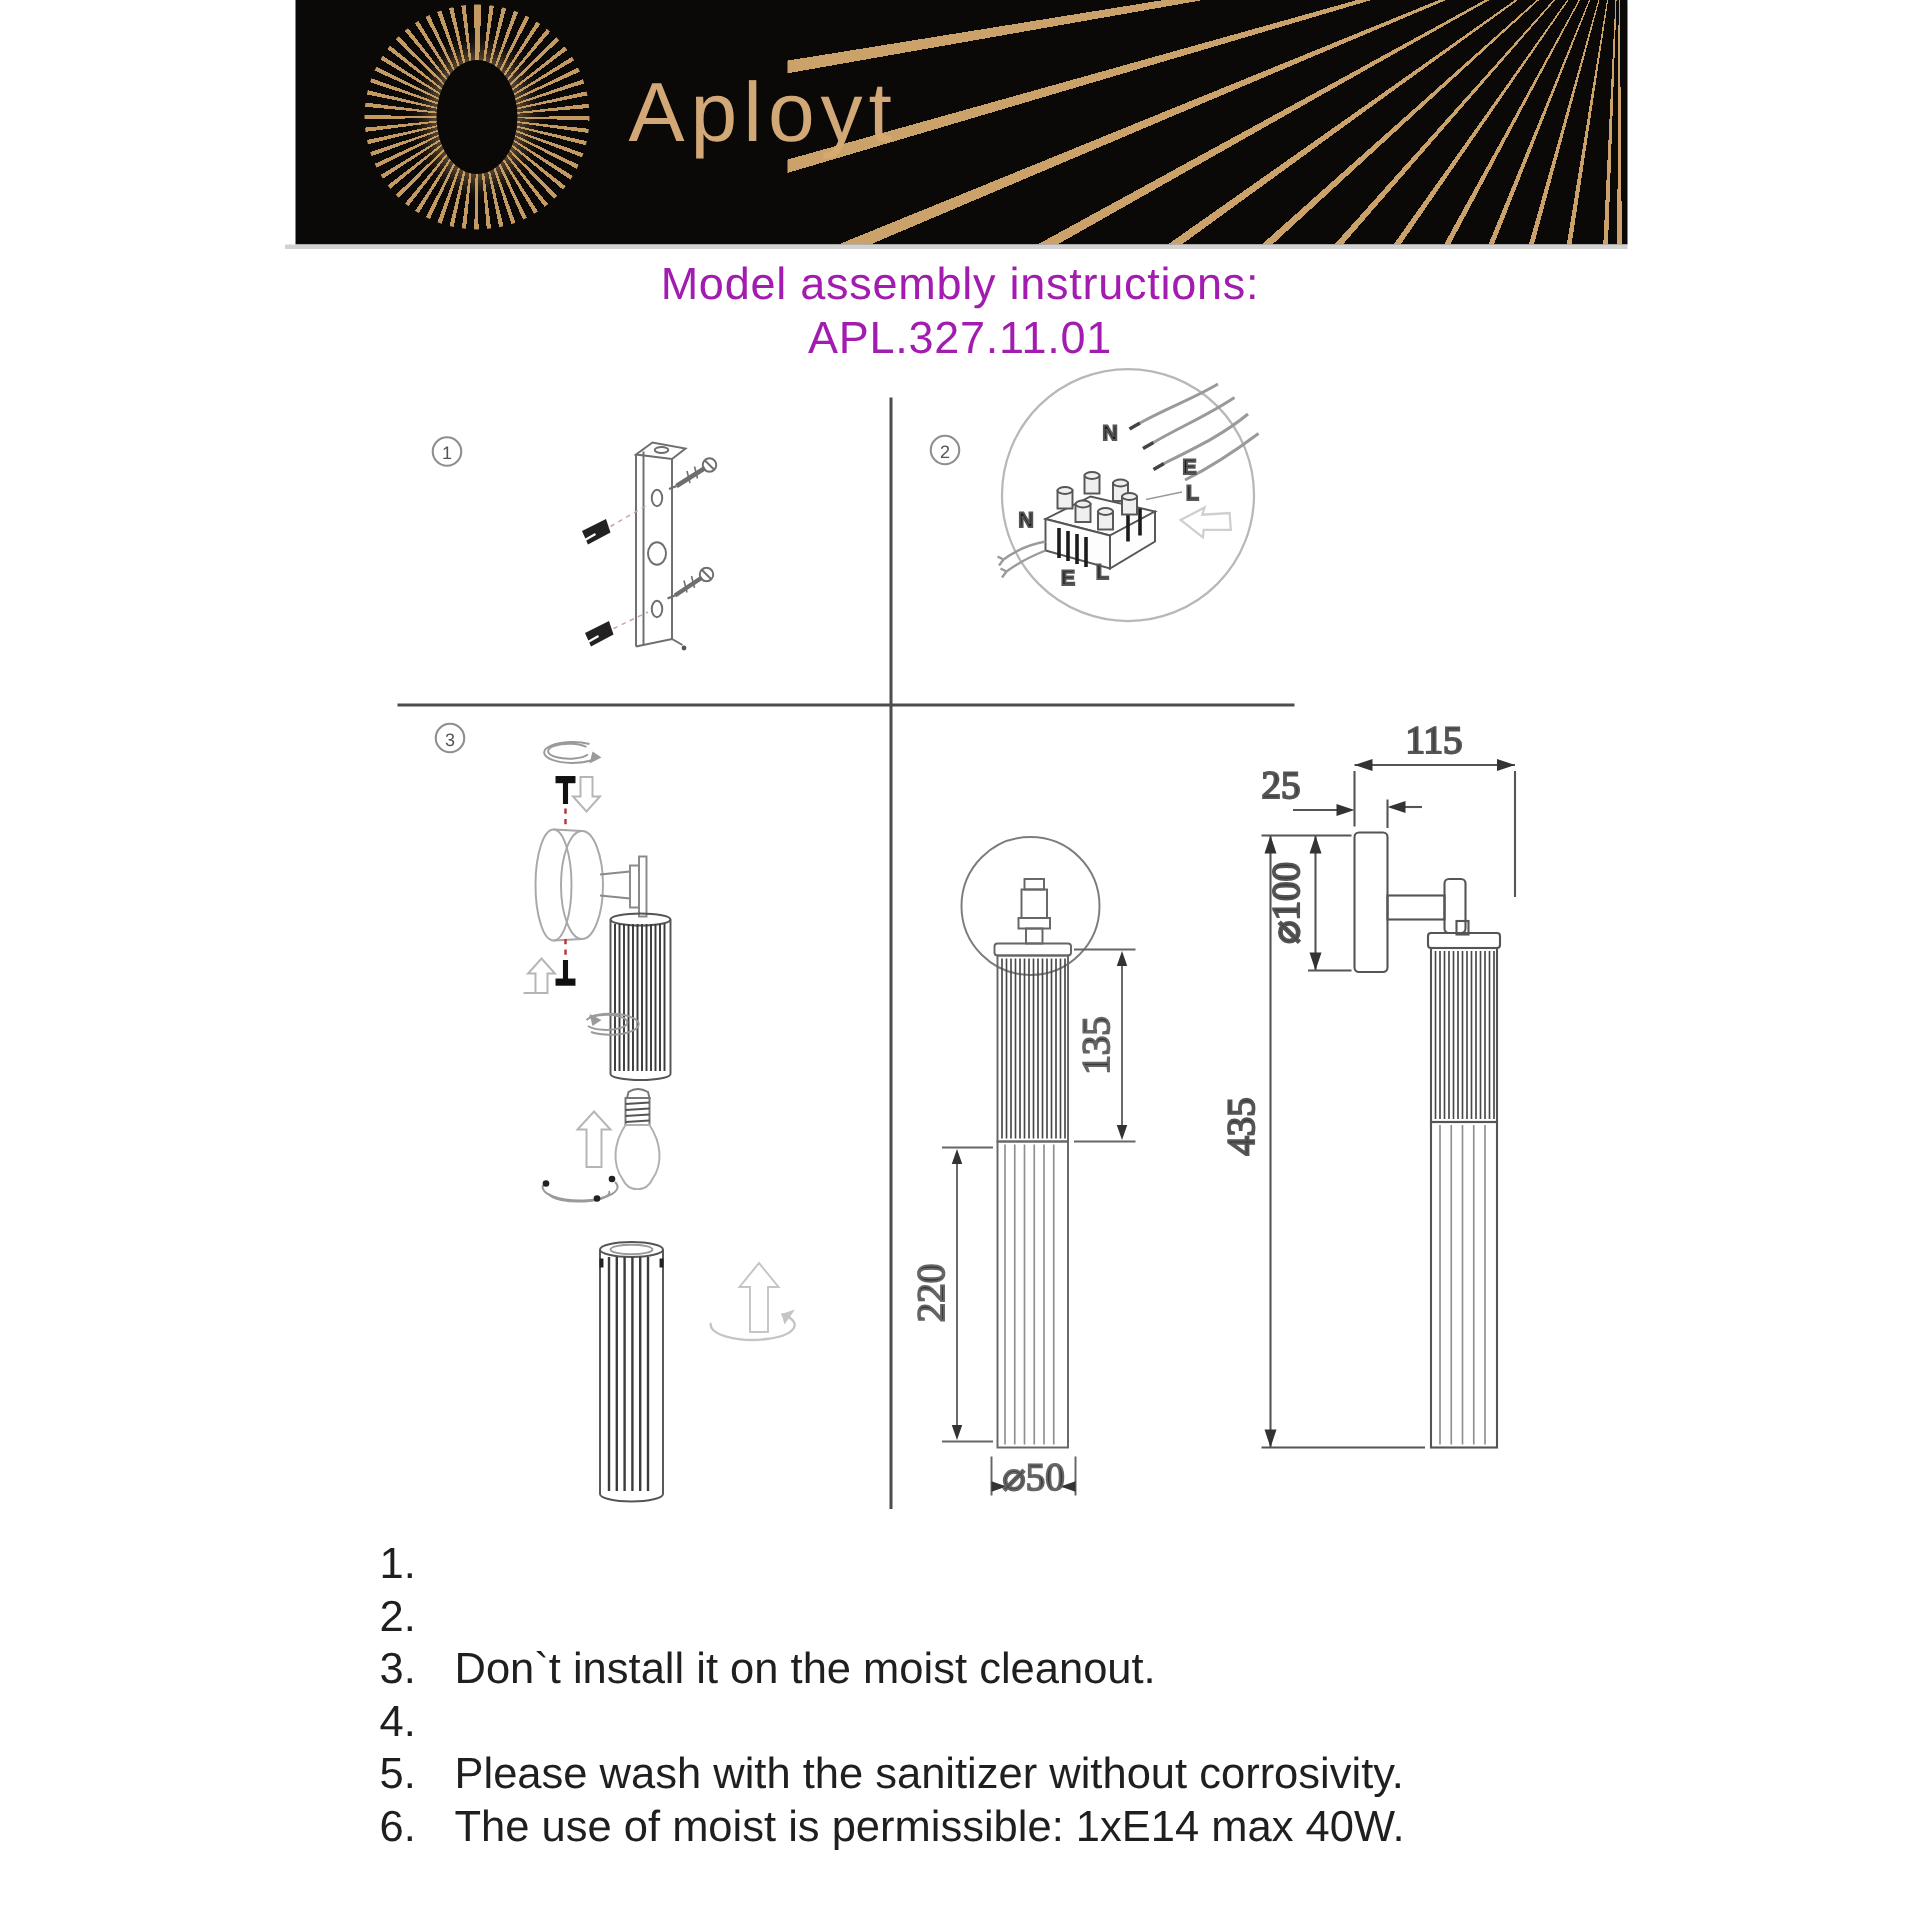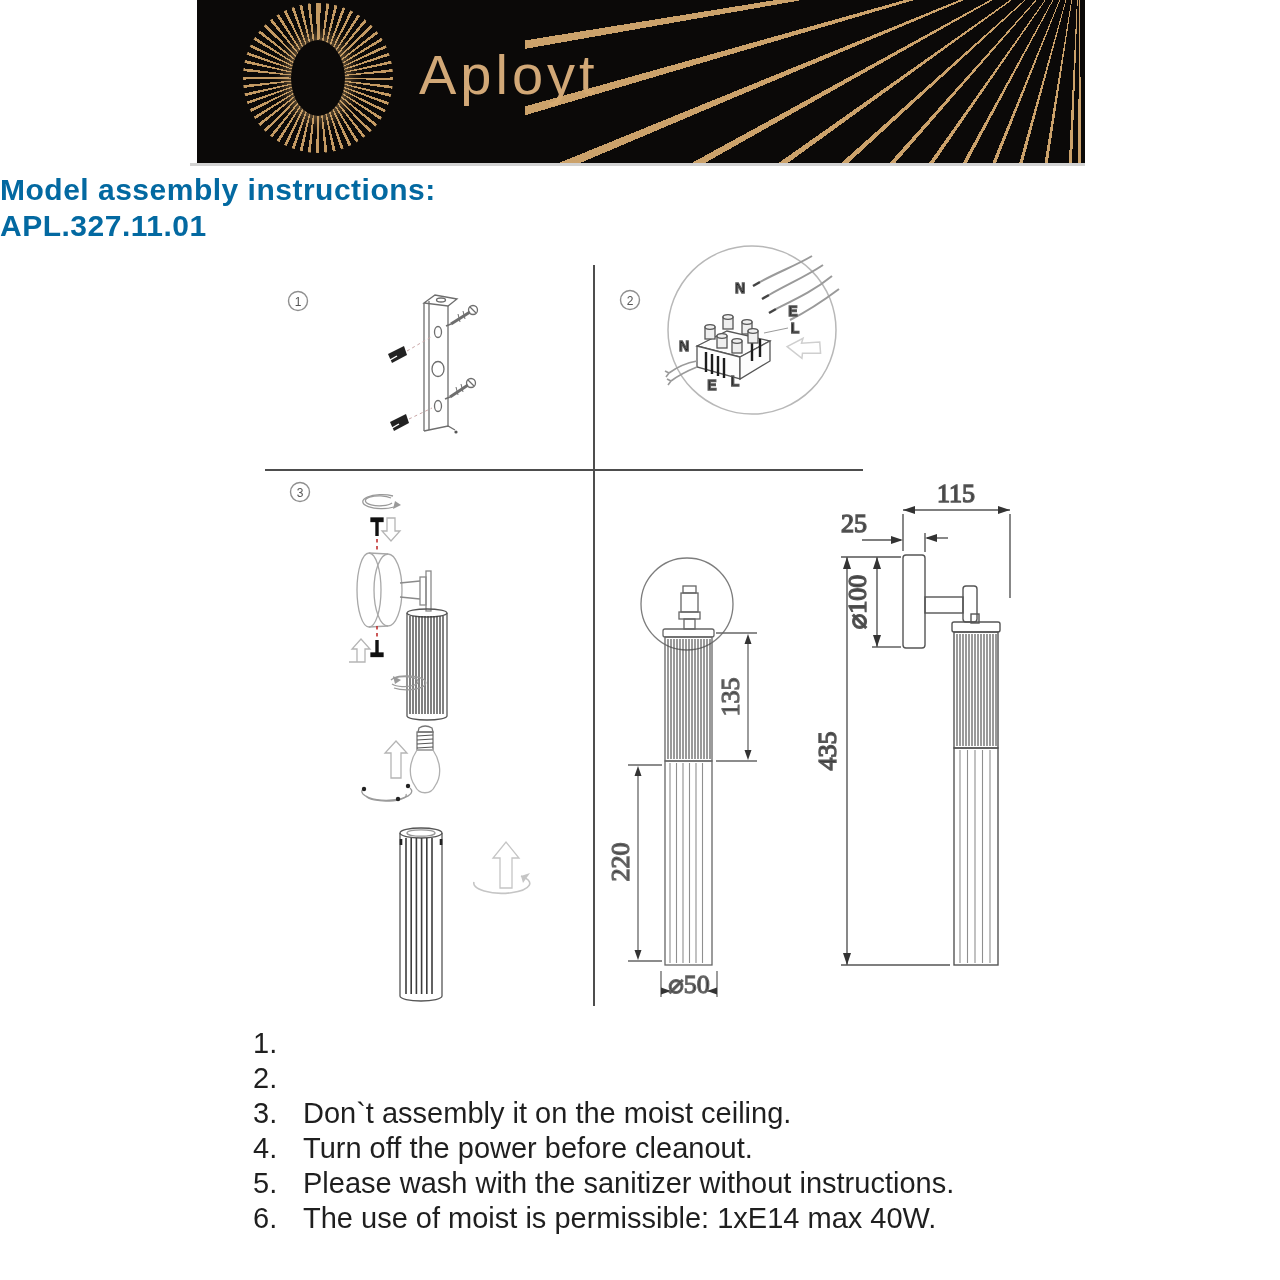--- a/index.html
+++ b/index.html
@@ -27,21 +27,21 @@
   .brand-name{
     position:absolute;left:222px;top:42px;font-size:56px;letter-spacing:4px;
     color:#d2a877;font-weight:normal;
   }
   .rays{
     position:absolute;right:0;top:0;width:560px;height:163px;
     background:repeating-conic-gradient(from 182deg at 99% -30%,
       rgba(214,170,112,0.95) 0deg 0.85deg, rgba(11,9,8,0) 0.85deg 6.5deg);
   }
   
-  .title-block{position:absolute;left:0;right:0;top:172px;text-align:left;color:#0369a1;font-weight:bold;}
+  .title-block{position:absolute;left:0;right:0;top:172px;text-align:center;color:#a21caf;}
   .title-block .t1{font-size:30px;line-height:36px;letter-spacing:0.5px;}
   .title-block .t2{font-size:30px;line-height:36px;letter-spacing:0.5px;}
   
   svg.sheet{position:absolute;left:0;top:0;width:1280px;height:1280px;}
   svg text{font-family:"Liberation Sans", sans-serif;}
   svg text.dim{font-family:"Liberation Serif", serif;font-size:26px;fill:#3a3a3a;}
   svg text.stepnum{font-size:12px;fill:#555;}
   svg text.wlabel{font-size:14px;font-weight:bold;fill:#1a1a1a;}
   
   .instructions{position:absolute;left:253px;top:1026px;color:#1f1f1f;}
@@ -447,27 +447,26 @@
 
 <div class="instructions">
   <div class="row">
     <span class="num">1.</span>
   </div>
   <div class="row">
     <span class="num">2.</span>
   </div>
   <div class="row">
     <span class="num">3.</span>
-    <span>Don`t assembly it on the moist ceiling.</span>
+    <span>Don`t install it on the moist cleanout.</span>
   </div>
   <div class="row">
     <span class="num">4.</span>
-    <span>Turn off the power before cleanout.</span>
   </div>
   <div class="row">
     <span class="num">5.</span>
-    <span>Please wash with the sanitizer without instructions.</span>
+    <span>Please wash with the sanitizer without corrosivity.</span>
   </div>
   <div class="row">
     <span class="num">6.</span>
     <span>The use of moist is permissible: 1xE14 max 40W.</span>
   </div>
 </div>
 
 </body></html>

